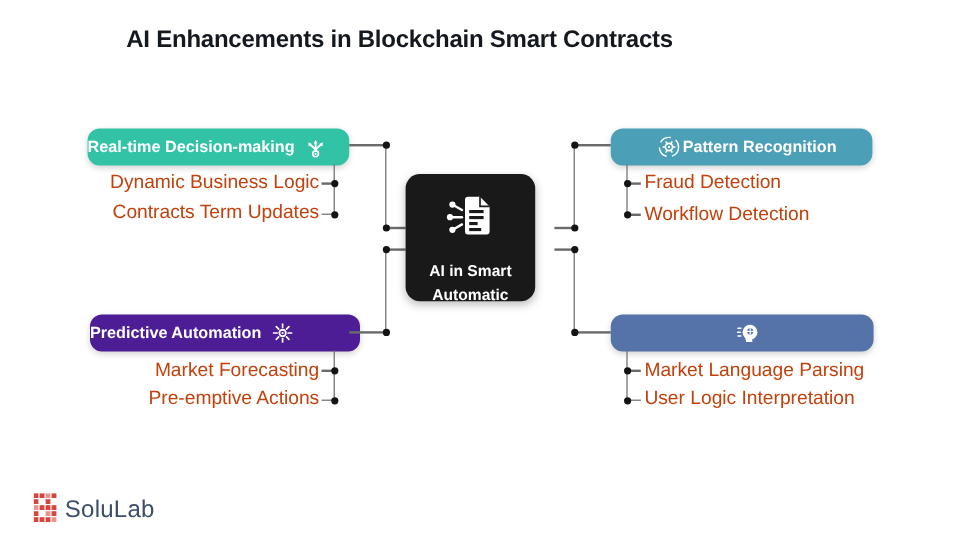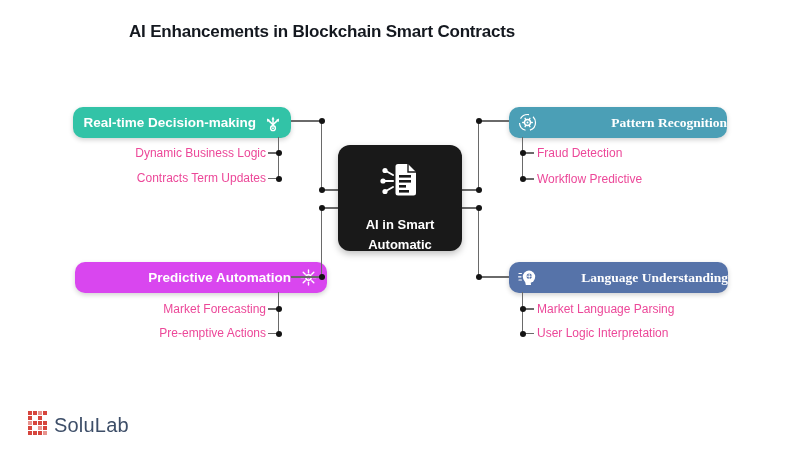--- a/index.html
+++ b/index.html
@@ -1,37 +1,37 @@
 <!DOCTYPE html>
 <html><head>
 <meta charset="utf-8">
 <style>
   html,body{margin:0;padding:0;background:#fff;}
   .stage{position:relative;width:800px;height:450px;background:#ffffff;
          font-family:"Liberation Sans",sans-serif;overflow:hidden;}
-  .title{position:absolute;left:4px;top:22px;width:636px;text-align:center;
-         font-size:17px;font-weight:800;color:#14181F;letter-spacing:-0.2px;}
+  .title{position:absolute;left:15px;top:22px;width:636px;text-align:center;
+         font-size:20px;font-weight:800;color:#14181F;letter-spacing:-0.2px;}
   .pill{position:absolute;height:31px;border-radius:10px;display:flex;align-items:center;
         color:#fff;font-weight:700;font-size:13.5px;box-shadow:0 2px 5px rgba(0,0,0,.18);
         white-space:nowrap;box-sizing:border-box;}
-  .pill-right{justify-content:flex-end;padding-right:9px;gap:8px;}   
-  .pill-left{justify-content:space-between;padding-left:9px;gap:2px;font-family:Liberation Serif, serif;}   
+  .pill-right{padding-right:9px;gap:8px;}   
+  .pill-left{justify-content:center;padding-left:9px;gap:2px;}   
   .pill .icn{display:flex;align-items:center;}
-  .center-box{position:absolute;left:338px;top:145px;width:124px;height:106px;
+  .center-box{position:absolute;left:338px;top:145px;width:108px;height:106px;
         border-radius:12px;display:flex;flex-direction:column;align-items:center;
         justify-content:flex-start;padding-top:14px;box-sizing:border-box;
         box-shadow:0 3px 7px rgba(0,0,0,.25);}
   .center-label{color:#fff;font-weight:700;font-size:13px;line-height:1.5;
         text-align:center;margin-top:8px;}
   .hline,.vline{position:absolute;background:#6a6a6a;}
   .hline{height:1.5px;}
   .vline{width:1.5px;}
   .dot{position:absolute;width:6px;height:6px;border-radius:50%;background:#141414;
         transform:translate(-50%,-50%);}
-  .sub{position:absolute;font-size:12px;color:#ec4899;white-space:nowrap;
+  .sub{position:absolute;font-size:16px;color:#c2410c;white-space:nowrap;
         transform:translateY(-50%);}
   .sub-l{text-align:right;}
   .logo{position:absolute;left:28px;top:411px;display:flex;align-items:center;gap:6px;}
   .logo-text{font-size:20px;font-weight:500;color:#3D4E68;letter-spacing:0.2px;}
 </style>
 </head>
 <body>
 
 <div class="stage">
 
@@ -57,21 +57,21 @@
     </span>
   </div>
   <div class="sub sub-l" style="right:534px;top:153px;">Dynamic Business Logic</div>
   <div class="sub sub-l" style="right:534px;top:178px;">Contracts Term Updates</div>
   <div class="vline" style="left:277.8px;top:137px;height:42px;"></div>
   <div class="hline" style="left:268px;top:152.3px;width:11px;"></div>
   <div class="hline" style="left:268px;top:177.8px;width:11px;"></div>
   <div class="dot" style="left:278.5px;top:153px;"></div>
   <div class="dot" style="left:278.5px;top:178.5px;"></div>
 
-  <div class="pill pill-right" style="left: 75px; top: 262px; width: 252px; background: #d946ef;">
+  <div class="pill pill-right" style="left: 75px; top: 262px; width: 225px; background: #4c1d95;">
     <span>Predictive Automation</span>
     <span class="icn">
       <svg width="19" height="19" viewBox="0 0 19 19">
         <circle cx="9.5" cy="9.5" r="2.7" fill="none" stroke="#fff" stroke-width="1.5"></circle>
         <circle cx="9.5" cy="9.5" r="0.9" fill="#fff"></circle>
         <g stroke="#fff" stroke-width="1.4" stroke-linecap="round">
           <line x1="14.1" y1="9.5" x2="17" y2="9.5"></line>
           <line x1="12.75" y1="12.75" x2="14.8" y2="14.8"></line>
           <line x1="9.5" y1="14.1" x2="9.5" y2="17"></line>
           <line x1="6.25" y1="12.75" x2="4.2" y2="14.8"></line>
@@ -103,21 +103,21 @@
           <line x1="6.3" y1="9.5" x2="4.7" y2="9.5"></line>
           <line x1="7.9" y1="6.73" x2="7.1" y2="5.34"></line>
           <line x1="11.1" y1="6.73" x2="11.9" y2="5.34"></line>
         </g>
         <circle cx="9.5" cy="9.5" r="1" fill="#fff"></circle>
       </svg>
     </span>
     <span>Pattern Recognition</span>
   </div>
   <div class="sub" style="left:537px;top:153px;">Fraud Detection</div>
-  <div class="sub" style="left:537px;top:179px;">Workflow Predictive</div>
+  <div class="sub" style="left:537px;top:179px;">Workflow Detection</div>
   <div class="vline" style="left:521.8px;top:137px;height:43px;"></div>
   <div class="hline" style="left:522px;top:152.3px;width:12px;"></div>
   <div class="hline" style="left:522px;top:178.3px;width:12px;"></div>
   <div class="dot" style="left:522.5px;top:153px;"></div>
   <div class="dot" style="left:522.5px;top:179px;"></div>
 
   <div class="pill pill-left" style="left: 509px; top: 262px; width: 219px; background: rgb(86, 115, 169);">
     <span class="icn">
       <svg width="19" height="19" viewBox="0 0 19 19">
         <circle cx="11" cy="8.8" r="6.2" fill="#fff"></circle>
@@ -130,21 +130,20 @@
           <line x1="8.9" y1="8.2" x2="9.7" y2="8.2"></line>
           <line x1="12.7" y1="8.2" x2="13.5" y2="8.2"></line>
         </g>
         <g stroke="#fff" stroke-width="1.2" stroke-linecap="round">
           <line x1="1" y1="5.5" x2="3.4" y2="5.5"></line>
           <line x1="0.6" y1="8.8" x2="3" y2="8.8"></line>
           <line x1="1" y1="12" x2="3.4" y2="12"></line>
         </g>
       </svg>
     </span>
-    <span>Language Understanding</span>
   </div>
   <div class="sub" style="left:537px;top:309px;">Market Language Parsing</div>
   <div class="sub" style="left:537px;top:333px;">User Logic Interpretation</div>
   <div class="vline" style="left:521.8px;top:292px;height:42px;"></div>
   <div class="hline" style="left:522px;top:308.3px;width:12px;"></div>
   <div class="hline" style="left:522px;top:332.8px;width:12px;"></div>
   <div class="dot" style="left:522.5px;top:309px;"></div>
   <div class="dot" style="left:522.5px;top:333.5px;"></div>
 
   <div class="hline" style="left:291px;top:120.3px;width:31px;"></div>

